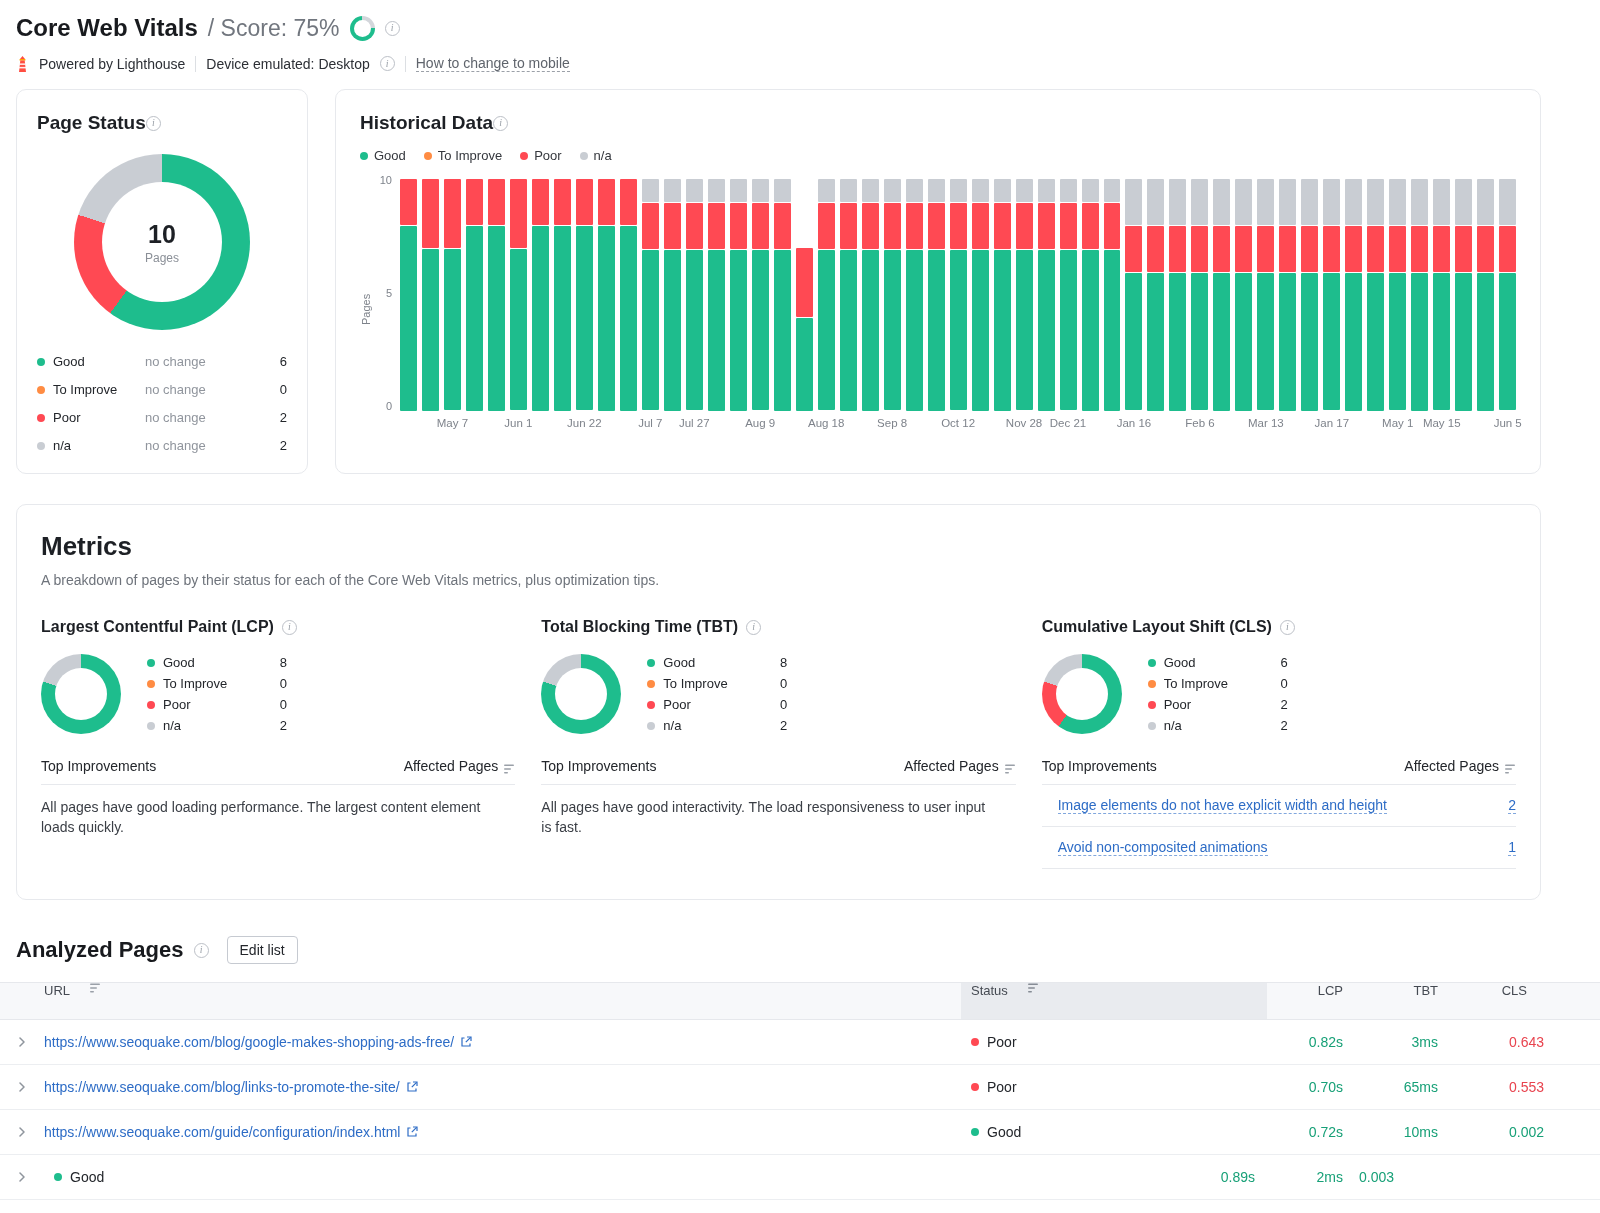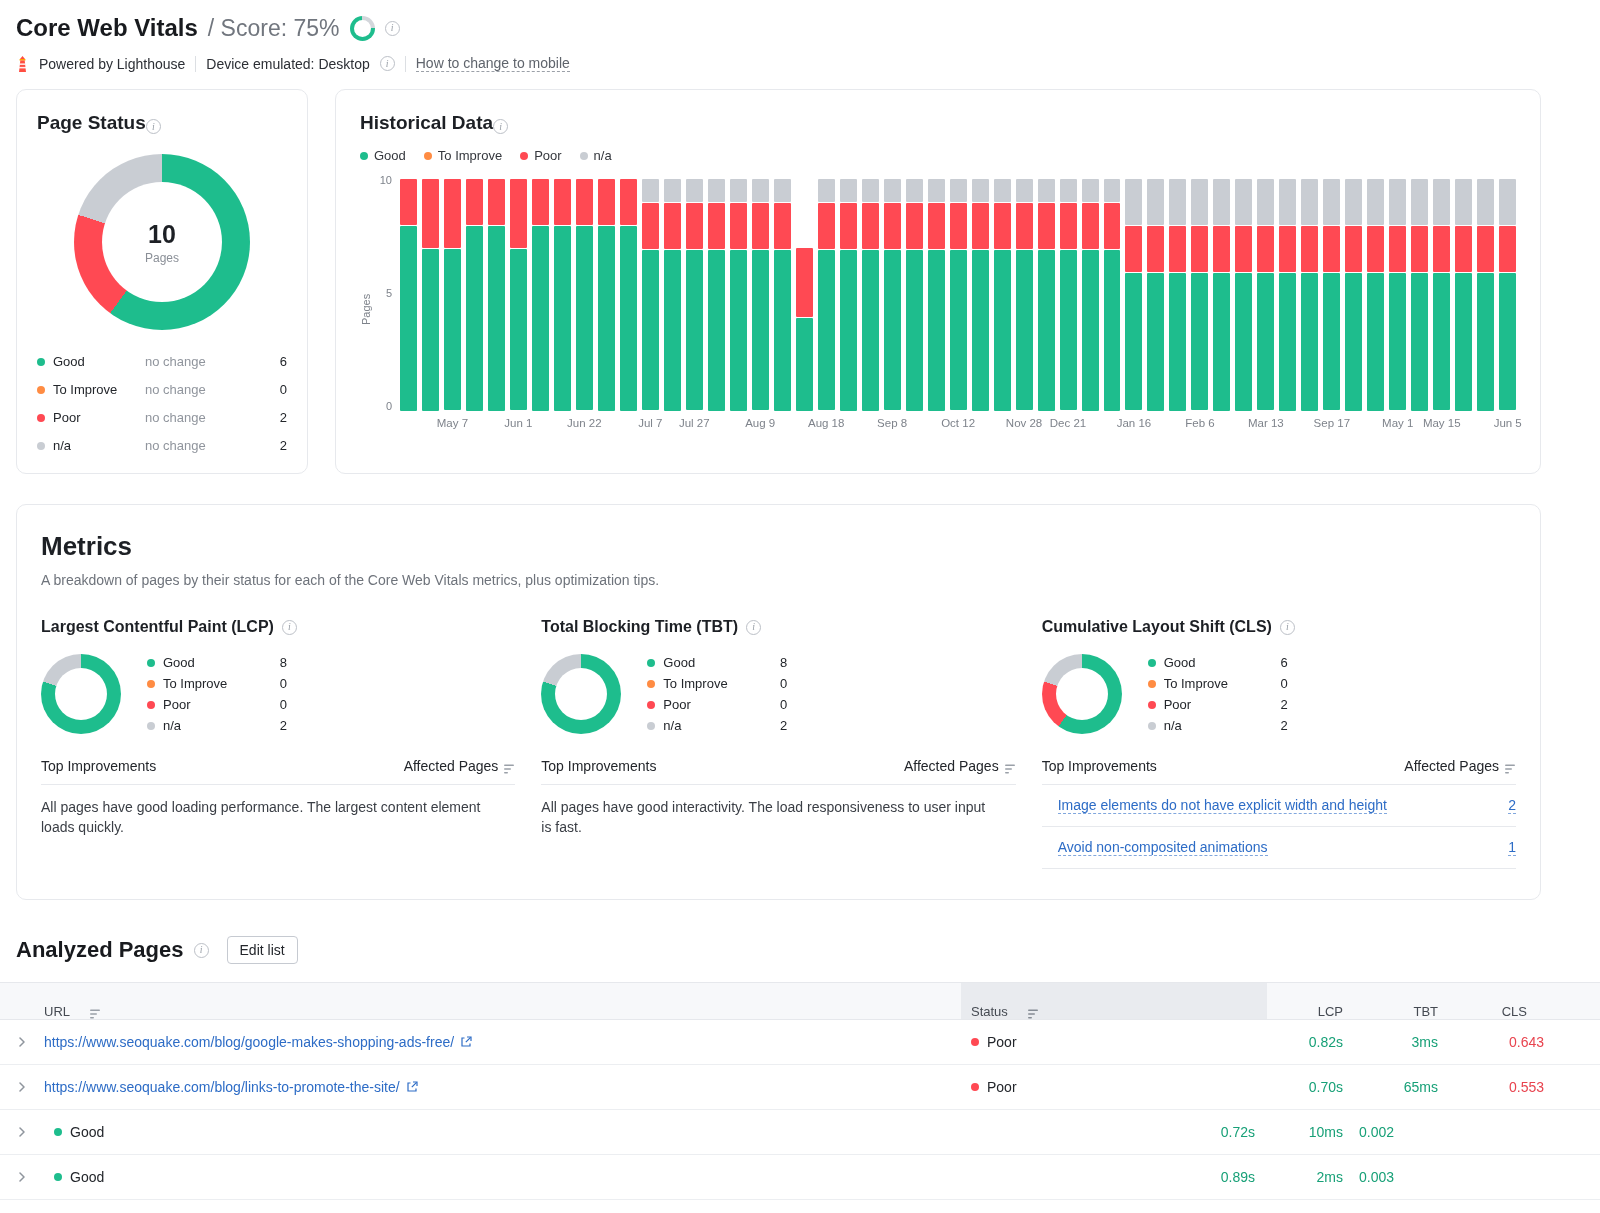--- a/index.html
+++ b/index.html
@@ -24,21 +24,21 @@
     color: #9aa0a8; font-size: 10px; cursor: pointer; flex: none; background: #fff;
   }
   .info::after { content: "i"; font-family: "Liberation Serif", serif; font-style: italic; line-height: 1; }
   .sub-row { margin-top: 13px; display: flex; align-items: center; gap: 10px; font-size: 14px; color: #2c2f35; }
   .vdiv { width: 1px; height: 16px; background: #dcdfe3; }
   .mobile-link { color: #5f646c; border-bottom: 1px dashed #9ba0a8; cursor: pointer; text-decoration: none; }
 
   
   .top-row { display: flex; gap: 27px; margin: 17px 59px 0 16px; align-items: stretch; }
   .card { border: 1px solid #e7e9ed; border-radius: 10px; background: #fff; }
-  .card-title { display: flex; align-items: flex-end; }
+  .card-title { display: flex; align-items: center; }
   .card-title h2 { font-size: 19px; font-weight: 700; color: #1d2025; }
 
   .page-status-card { width: 292px; flex: none; padding: 22px 20px 20px; }
   .historical-card { flex: 1; padding: 22px 24px 12px; min-width: 0; }
 
   
   .donut { border-radius: 50%; position: relative; }
   .donut::after { content: ""; position: absolute; background: #fff; border-radius: 50%; }
   .donut.big { width: 176px; height: 176px; margin: 20px auto 24px; }
   .donut.big::after { inset: 28px; }
@@ -87,21 +87,21 @@
   .imp-link, .imp-count { color: var(--link); cursor: pointer; text-decoration: none; border-bottom: 1px dashed var(--link-dash); margin-left: 16px; }
 
   
   .analyzed-head { display: flex; align-items: center; gap: 10px; margin: 36px 16px 18px; }
   .analyzed-head h2 { font-size: 22px; font-weight: 700; color: #181a1e; }
   .edit-btn { margin-left: 8px; font-size: 14px; color: #23262b; background: #fff; border: 1px solid #c6cad1; border-radius: 4px; padding: 5px 12px; cursor: pointer; font-family: inherit; }
 
   .table { width: 1600px; font-size: 14px; }
   .thead, .trow { display: grid; grid-template-columns: 44px 1fr 306px 88px 95px 150px; align-items: center; }
   .thead { background: #f7f8fa; border-top: 1px solid #e6e8ec; border-bottom: 1px solid #e6e8ec; height: 38px; font-size: 13px; color: #454a52; }
-  .th { display: flex; align-items: flex-end; gap: 20px; height: 100%; }
+  .th { display: flex; align-items: flex-start; gap: 20px; height: 100%; }
   .th-url { cursor: pointer; }
   .th-status { background: #e9ebef; padding-left: 10px; cursor: pointer; }
   .th-num { justify-content: flex-end; padding-right: 12px; }
   .th-cls { padding-right: 73px; }
   .trow { height: 45px; border-bottom: 1px solid #eceef1; background: #fff; }
   .c-chev { display: flex; justify-content: center; }
   .chev-btn { background: none; border: none; cursor: pointer; padding: 4px; display: flex; align-items: center; }
   .c-url { display: flex; align-items: center; gap: 6px; min-width: 0; padding-right: 16px; }
   .url-link { color: var(--link); text-decoration: none; white-space: nowrap; overflow: hidden; text-overflow: ellipsis; cursor: pointer; }
   .c-status { display: flex; align-items: center; gap: 8px; padding-left: 10px; color: #23262b; }
@@ -408,21 +408,21 @@
             </div>
             <div class="bar">
               <div class="seg" style="height: 20%; background: rgb(201, 205, 211);"></div>
               <div class="seg" style="height: 20%; background: rgb(255, 73, 83);"></div>
               <div class="seg" style="height: 60%; background: rgb(30, 189, 141);"></div>
             </div>
             <div class="bar">
               <div class="seg" style="height: 20%; background: rgb(201, 205, 211);"></div>
               <div class="seg" style="height: 20%; background: rgb(255, 73, 83);"></div>
               <div class="seg" style="height: 60%; background: rgb(30, 189, 141);"></div>
-              <span class="xtick">Sep 17</span>
+              <span class="xtick">Jan 17</span>
             </div>
             <div class="bar">
               <div class="seg" style="height: 20%; background: rgb(201, 205, 211);"></div>
               <div class="seg" style="height: 20%; background: rgb(255, 73, 83);"></div>
               <div class="seg" style="height: 60%; background: rgb(30, 189, 141);"></div>
             </div>
             <div class="bar">
               <div class="seg" style="height: 20%; background: rgb(201, 205, 211);"></div>
               <div class="seg" style="height: 20%; background: rgb(255, 73, 83);"></div>
               <div class="seg" style="height: 60%; background: rgb(30, 189, 141);"></div>
@@ -680,20 +680,28 @@
             <div class="cell c-num c-cls poor-val">0.553</div>
           </div>
           <div class="trow">
             <div class="cell c-chev">
               <button class="chev-btn">
                 <svg width="10" height="10" viewBox="0 0 10 10">
                   <path d="M3 1l4 4-4 4" fill="none" stroke="#8f959d" stroke-width="1.5" stroke-linecap="round" stroke-linejoin="round"></path>
                 </svg>
               </button>
             </div>
+            <div class="cell c-url">
+              <a class="url-link">https://www.seoquake.com/guide/configuration/index.html</a>
+              <svg width="12" height="12" viewBox="0 0 12 12" style="flex:none">
+                <path d="M4.5 2H2v8h8V7.5" fill="none" stroke="#2d6cc6" stroke-width="1.2"></path>
+                <path d="M7 1h4v4" fill="none" stroke="#2d6cc6" stroke-width="1.2"></path>
+                <path d="M10.6 1.4L5.8 6.2" stroke="#2d6cc6" stroke-width="1.2"></path>
+              </svg>
+            </div>
             <div class="cell c-status"><span class="dot" style="background:#1ebd8d"></span>Good</div>
             <div class="cell c-num good-val">0.72s</div>
             <div class="cell c-num good-val">10ms</div>
             <div class="cell c-num c-cls good-val">0.002</div>
           </div>
           <div class="trow">
             <div class="cell c-chev">
               <button class="chev-btn">
                 <svg width="10" height="10" viewBox="0 0 10 10">
                   <path d="M3 1l4 4-4 4" fill="none" stroke="#8f959d" stroke-width="1.5" stroke-linecap="round" stroke-linejoin="round"></path>

